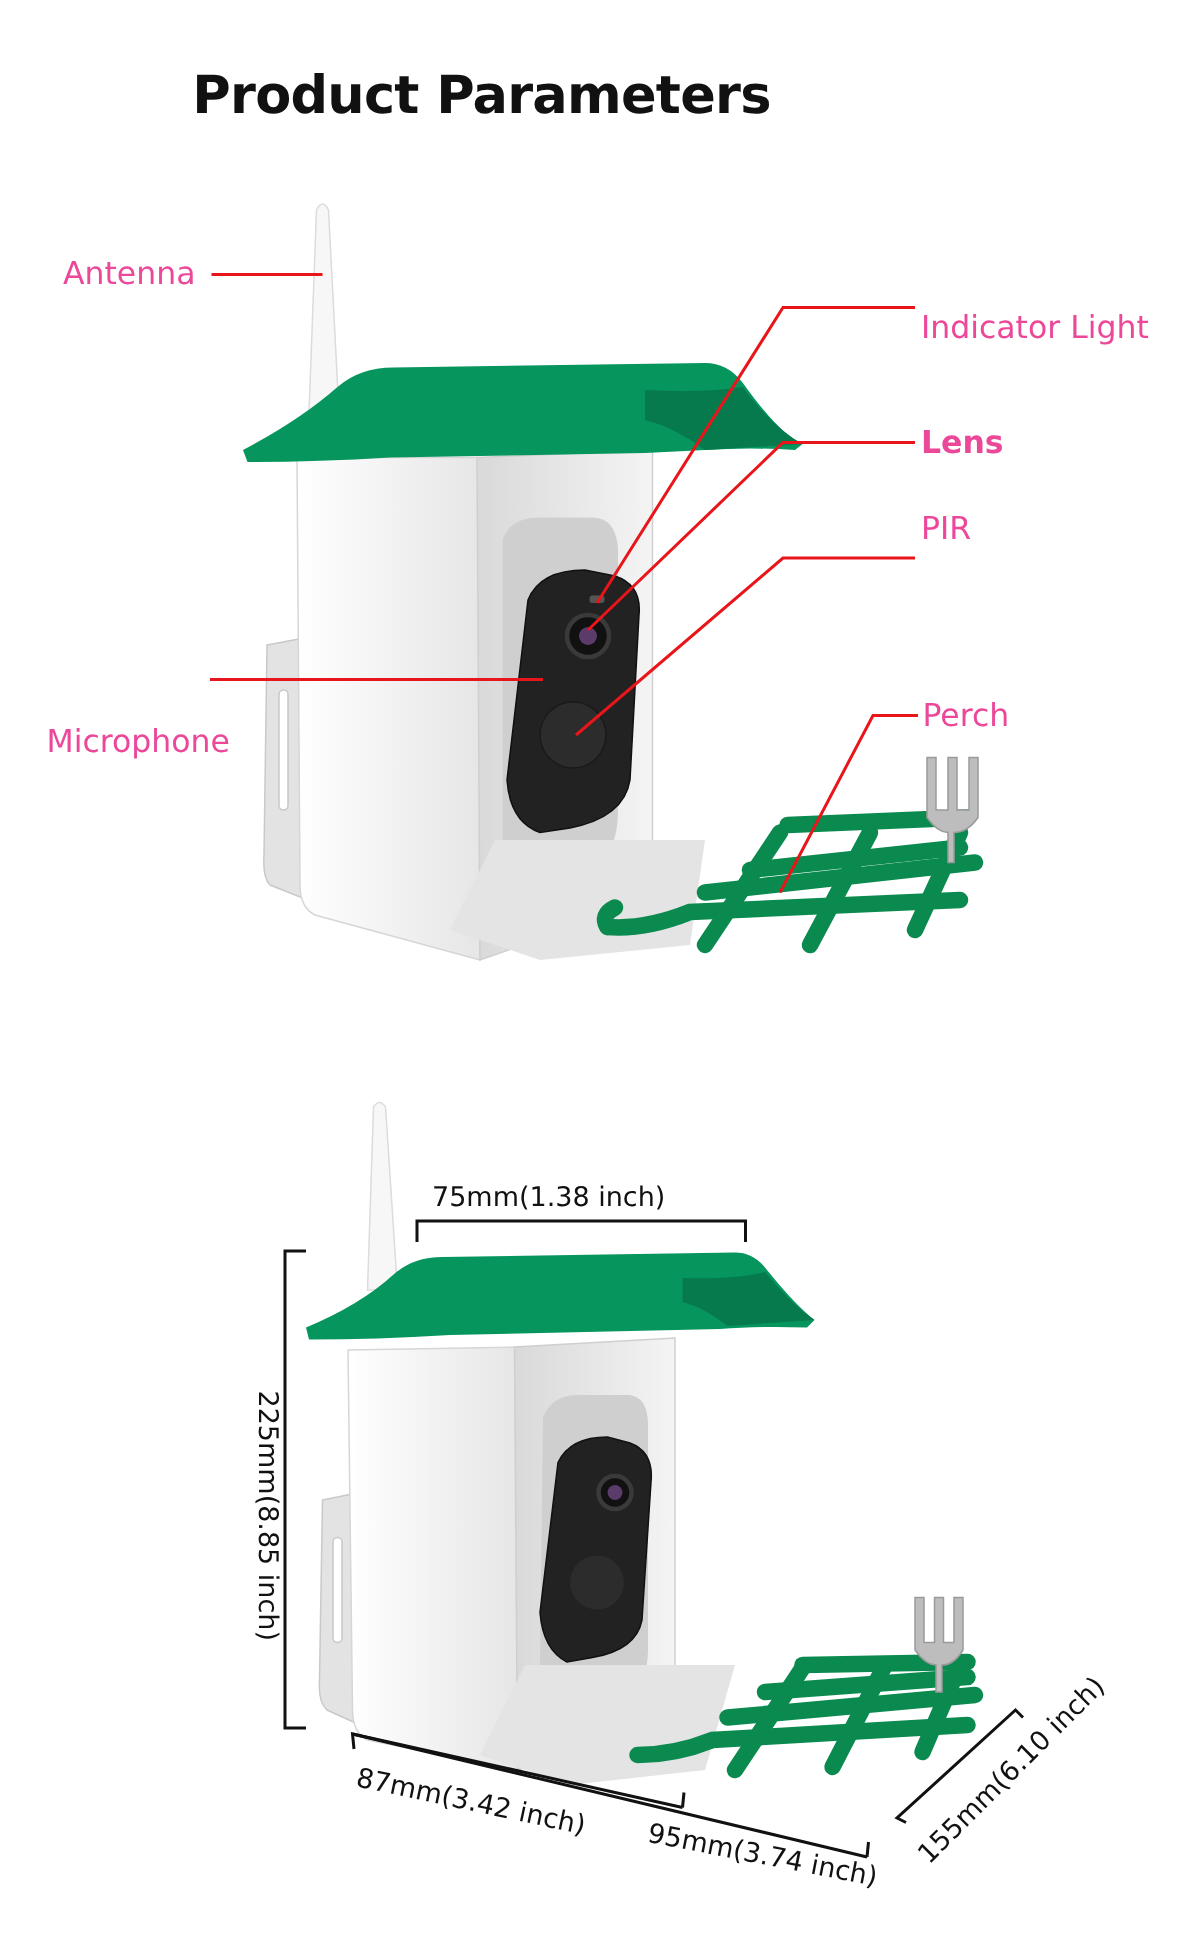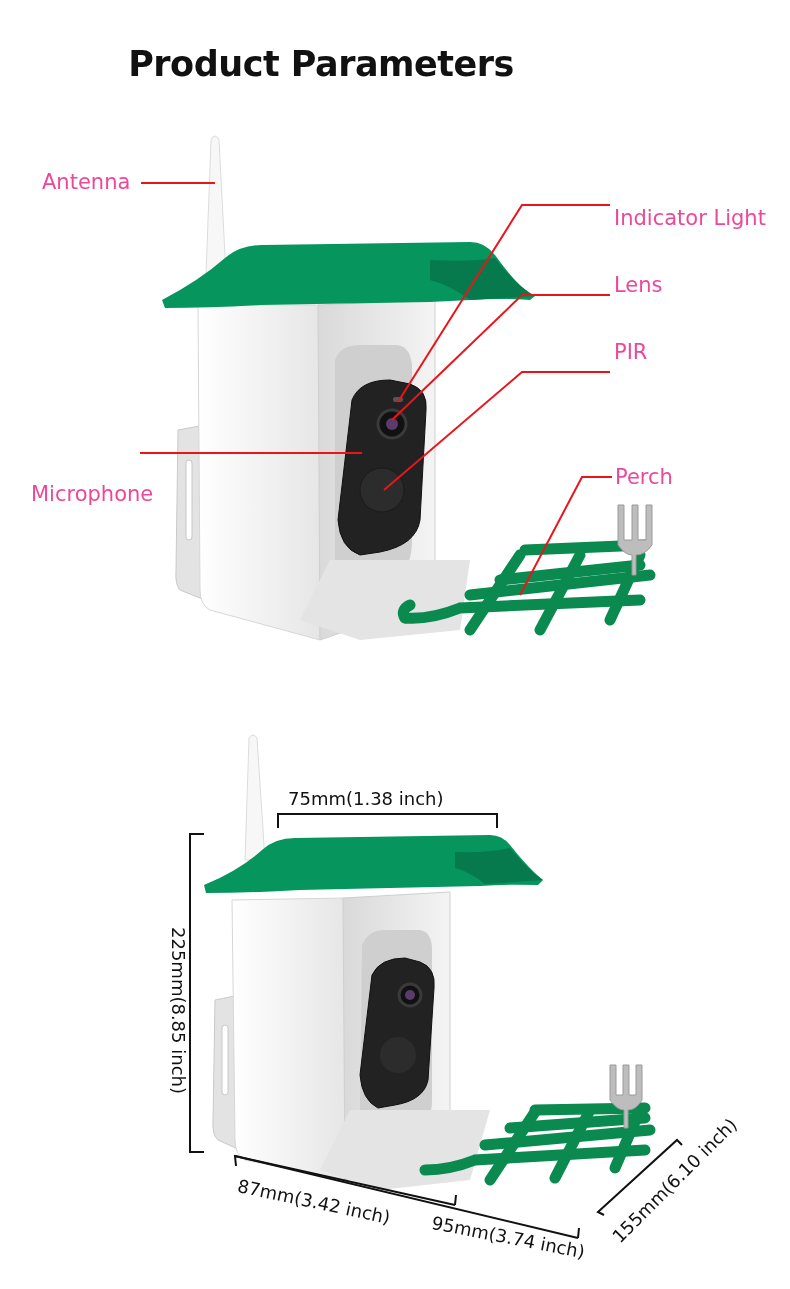--- a/index.html
+++ b/index.html
@@ -69,21 +69,21 @@
     <polyline points="610,205 522,205 398,402"></polyline>
     <polyline points="610,295 522,295 392,420"></polyline>
     <polyline points="610,372 522,372 384,490"></polyline>
     <line x1="140" y1="453" x2="362" y2="453"></line>
     <polyline points="612,477 582,477 520,595"></polyline>
   </g>
 </svg>
 
 <div class="lbl" style="left:42px; top:170px;">Antenna</div>
 <div class="lbl" style="left:614px; top:192px;margin-top:14px;">Indicator Light</div>
-<div class="lbl" style="left:614px; top:273px;">Lens</div>
+<div class="lbl" style="left:614px; top:283px;font-weight:bold;">Lens</div>
 <div class="lbl" style="left:614px; top:340px;">PIR</div>
 <div class="lbl" style="left:31px; top:455px;margin-top:27px;">Microphone</div>
 <div class="lbl" style="left:615px; top:465px;">Perch</div>
 
 <svg width="790" height="1289">
   <g>
     <path d="M249 738 Q253 732 257 738 L265 860 L245 860 Z" fill="#f7f7f7" stroke="#dcdcdc"></path>
     <path d="M215 1000 L240 995 L240 1150 L218 1140 Q212 1135 213 1120 Z" fill="#e3e3e3" stroke="#c9c9c9"></path>
     <rect x="222" y="1025" width="6" height="70" rx="3" fill="#fff" stroke="#c8c8c8"></rect>
     <path d="M232 900 L345 898 L345 1180 L245 1160 Q235 1155 235 1140 Z" fill="url(#bodyGrad)" stroke="#d6d6d6"></path>

